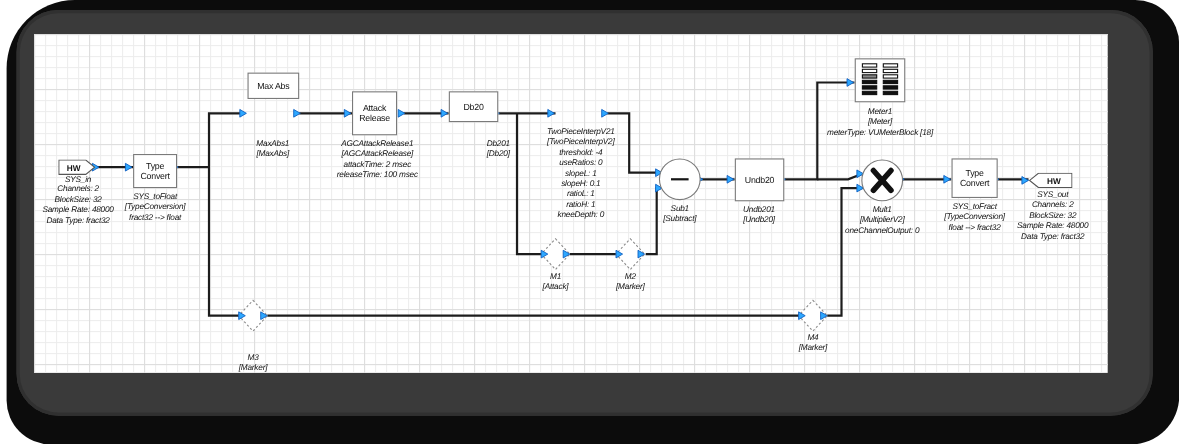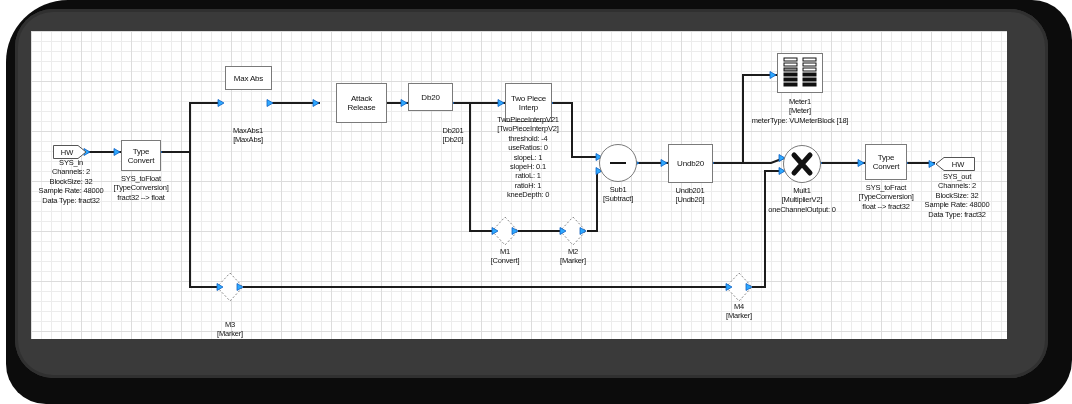--- a/index.html
+++ b/index.html
@@ -38,23 +38,23 @@
     font-size:8px;line-height:9px;color:#111;text-align:center;white-space:pre;
     letter-spacing:-0.2px;
   }
   .circle{
     position:absolute;width:38px;height:38px;border:1px solid #7a7a7a;border-radius:50%;
     background:#fff;display:flex;align-items:center;justify-content:center;box-sizing:border-box;
   }
   .minus-bar{width:16px;height:2.5px;background:#151515;}
   .caption{
     position:absolute;transform:translateX(-50%);text-align:center;
-    font-size:7.5px;line-height:9.4px;color:#111;white-space:pre;letter-spacing:-0.2px;
-  }
-  .hwtag{position:absolute;}
+    font-size:7.5px;line-height:9.4px;color:#111;white-space:pre;letter-spacing:-0.2px;font-style:italic;
+  }
+  .hwtag{position:absolute;font-weight:bold;}
   .hwtag .hwtag-label{
     position:absolute;left:0;top:0;right:6px;bottom:0;
     display:flex;align-items:center;justify-content:center;
     font-size:7.5px;color:#111;
   }
   .hwtag.point-left .hwtag-label{left:6px;right:0;}
 </style>
 </head>
 <body>
 
@@ -146,35 +146,35 @@
   <div class="caption" style="left:141px;top:174px">SYS_toFloat
 [TypeConversion]
 fract32 --&gt; float</div>
 
   <div class="blk" style="left:225px;top:66px;width:47px;height:24px">
     <div class="blk-label">Max Abs</div>
   </div>
   <div class="caption" style="left:248px;top:126px">MaxAbs1
 [MaxAbs]</div>
 
-  <div class="blk" style="left:336px;top:83px;width:51px;height:40px">
+  <div class="blk" style="left:320px;top:83px;width:41px;height:40px">
     <div class="blk-label">Attack
 Release</div>
   </div>
+  <div class="caption" style="left:343px;top:126px">AGCAttackRelease1
+[AGCAttackRelease]
+attackTime: 2 msec
+releaseTime: 100 msec</div>
 
   <div class="blk" style="left:408px;top:83px;width:45px;height:28px">
     <div class="blk-label">Db20</div>
   </div>
   <div class="caption" style="left:453px;top:126px">Db201
 [Db20]</div>
 
-  <div class="blk" style="left:505px;top:83px;width:47px;height:39px">
-    <div class="blk-label">Two Piece
-Interp</div>
-  </div>
   <div class="caption" style="left:528px;top:115px">TwoPieceInterpV21
 [TwoPieceInterpV2]
 threshold: -4
 useRatios: 0
 slopeL: 1
 slopeH: 0.1
 ratioL: 1
 ratioH: 1
 kneeDepth: 0</div>
 
@@ -235,20 +235,20 @@
     </svg>
     <div class="hwtag-label">HW</div>
   </div>
   <div class="caption" style="left:957px;top:172px">SYS_out
 Channels: 2
 BlockSize: 32
 Sample Rate: 48000
 Data Type: fract32</div>
 
   <div class="caption" style="left:505px;top:247px">M1
-[Convert]</div>
+[Attack]</div>
   <div class="caption" style="left:573px;top:247px">M2
 [Marker]</div>
   <div class="caption" style="left:230px;top:320px">M3
 [Marker]</div>
   <div class="caption" style="left:739px;top:302px">M4
 [Marker]</div>
 </div>
 
 </body></html>

